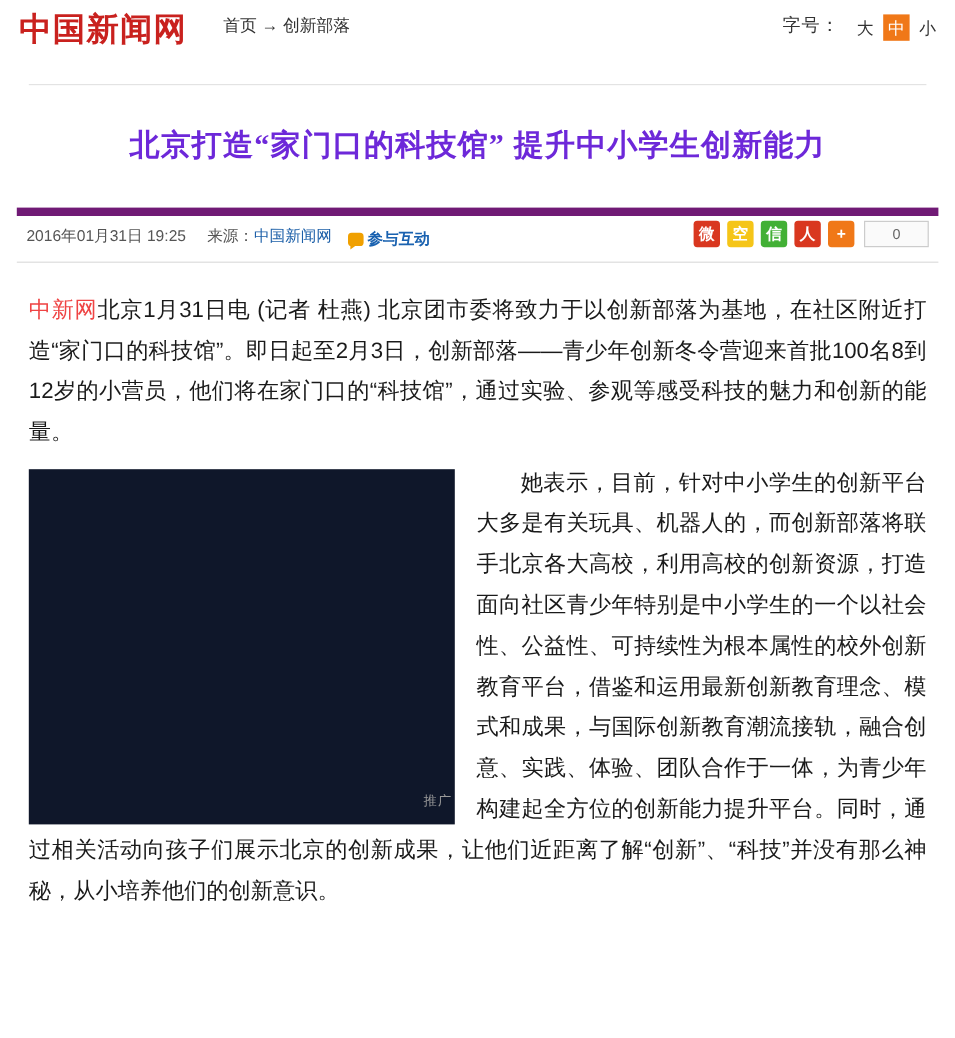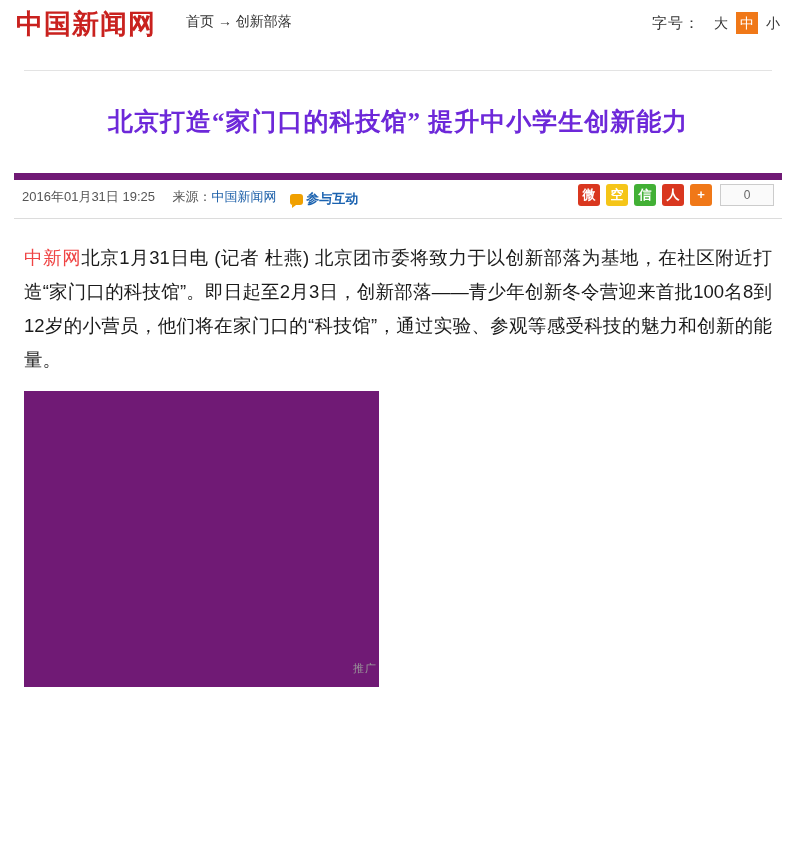--- a/index.html
+++ b/index.html
@@ -44,21 +44,20 @@
     top: 13px;
     font-size: 14px;
     color: #333;
     white-space: nowrap;
   }
   .fontsize-box {
     position: absolute;
     right: 10px;
     top: 12px;
     display: flex;
-    align-items: center;
     font-size: 15px;
     color: #333;
   }
   .fontsize-label {
     margin-right: 8px;
     letter-spacing: 1px;
   }
   .fs-btn {
     display: inline-block;
     width: 22px;
@@ -200,21 +199,21 @@
   .article p.noindent { text-indent: 0; }
   .src-link {
     color: #ef4444;
     text-decoration: none;
   }
   .float-img {
     float: left;
     width: 355px;
     height: 296px;
     margin: 6px 18px 2px 0;
-    background: #701a75;
+    background: #0f172a;
     position: relative;
   }
   .promo-tag {
     position: absolute;
     right: 2px;
     bottom: 2px;
     font-size: 11px;
     color: #9a9a9a;
     letter-spacing: 1px;
   }
@@ -277,13 +276,14 @@
 <div class="article">
 
   <p class="noindent">
     <a class="src-link" href="#">中新网</a><span>北京1月31日电 (记者 杜燕) 北京团市委将致力于以创新部落为基地，在社区附近打造“家门口的科技馆”。即日起至2月3日，创新部落——青少年创新冬令营迎来首批100名8到12岁的小营员，他们将在家门口的“科技馆”，通过实验、参观等感受科技的魅力和创新的能量。</span>
   </p>
 
   <div class="float-img">
     <span class="promo-tag">推广</span>
   </div>
 
+  <p>她表示，目前，针对中小学生的创新平台大多是有关玩具、机器人的，而创新部落将联手北京各大高校，利用高校的创新资源，打造面向社区青少年特别是中小学生的一个以社会性、公益性、可持续性为根本属性的校外创新教育平台，借鉴和运用最新创新教育理念、模式和成果，与国际创新教育潮流接轨，融合创意、实践、体验、团队合作于一体，为青少年构建起全方位的创新能力提升平台。同时，通过相关活动向孩子们展示北京的创新成果，让他们近距离了解“创新”、“科技”并没有那么神秘，从小培养他们的创新意识。</p>
 </div>
 
 </body></html>

